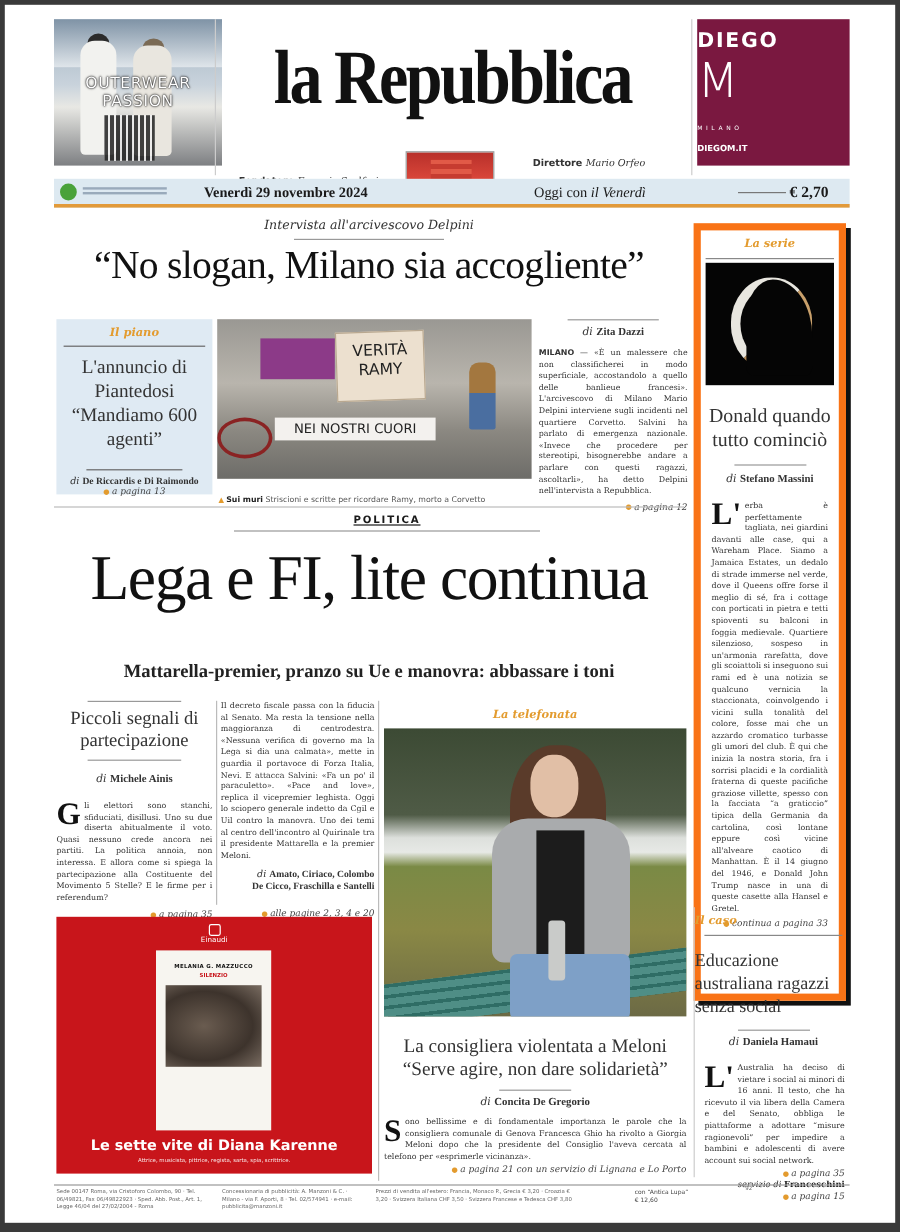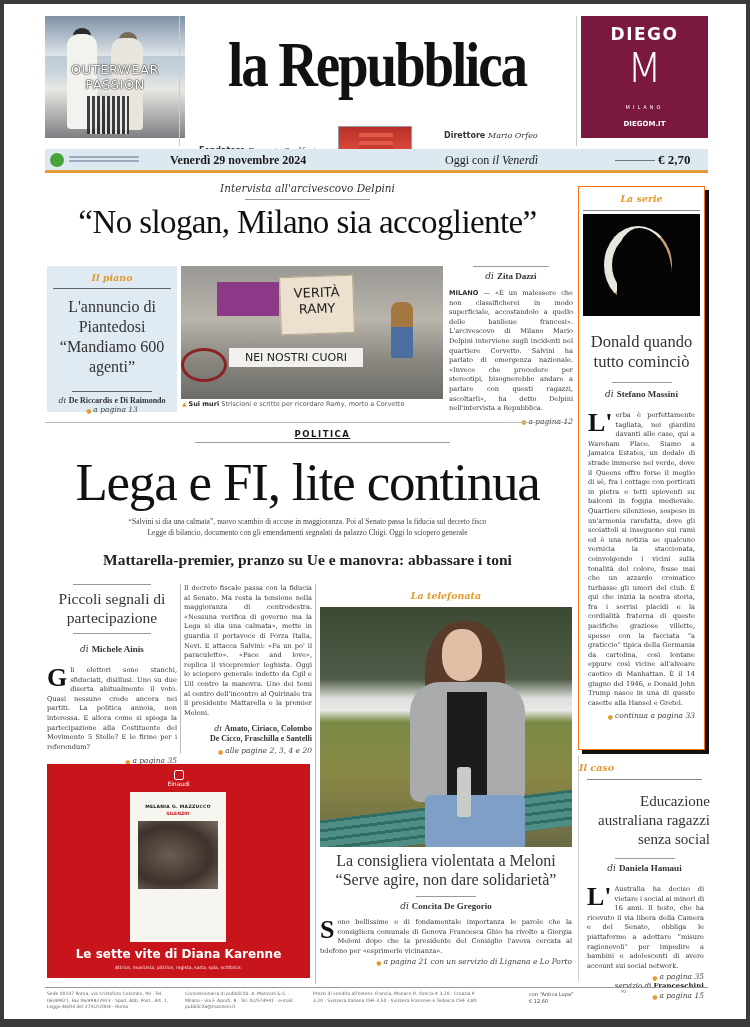--- a/index.html
+++ b/index.html
@@ -18,21 +18,21 @@
   .ad-left .txt { position:absolute; left:0; top:46px; width:100%; text-align:center; font-family:"DejaVu Sans", sans-serif; font-size:13px; line-height:15px; color:#fff; text-shadow: 0 0 2px #000, 0 0 1px #000; letter-spacing:0.5px; }
   .ad-left .qr { position:absolute; left:42px; top:80px; width:42px; height:38px; background: repeating-linear-gradient(90deg,#222 0 3px,#eee 3px 5px), #fff; opacity:.85; }
 
   .logo { left: 183px; top: 26px; width: 380px; text-align: center; font-family: "Liberation Serif", serif; font-weight: bold; font-size: 64px; line-height: 70px; letter-spacing: -2.5px; color: #111; transform: scaleX(0.86); transform-origin: center; }
   .founder { left: 195px; top: 142px; font-size: 8px; font-family: "DejaVu Sans", sans-serif; font-weight: bold; color:#333; }
   .founder i, .director i { font-family: "DejaVu Serif", serif; font-weight: normal; font-style: italic; }
   .director { left: 440px; top: 127px; font-size: 8px; font-family: "DejaVu Sans", sans-serif; font-weight: bold; color:#333; }
   .thumb-venerdi { left: 334px; top: 122px; width: 74px; height: 46px; background: linear-gradient(180deg,#b8302a,#d9463a 50%,#a12a24); border: 1px solid #999; }
   .thumb-venerdi::before { content:""; position:absolute; left:20px; top:6px; width:34px; height:36px; background: repeating-linear-gradient(0deg,#e15a47 0 4px,#c63c30 4px 8px); }
 
-  .ad-right { left: 577px; top: 12px; width: 127px; height: 122px; background: #7a1840; color: #fff; text-align: center; font-family: "DejaVu Sans", sans-serif; }
+  .ad-right { left: 577px; top: 12px; width: 127px; height: 122px; background: #7a1840; color: #fff; font-family: "DejaVu Sans", sans-serif; }
   .ad-right .brand { margin-top: 8px; font-size: 17px; font-weight: bold; letter-spacing: 1.5px; }
   .ad-right .m { font-size: 40px; font-weight: 100; line-height: 44px; margin-top: 2px; font-family: "DejaVu Sans", sans-serif; }
   .ad-right .city { font-size: 5px; letter-spacing: 3px; margin-top: 14px; }
   .ad-right .url { font-size: 7px; font-weight: bold; margin-top: 10px; }
 
   .vline { background: #ccc; width: 1px; }
 
   .dateband { left: 41px; top: 145px; width: 663px; height: 24px; background: #dde9f1; border-bottom: 3px solid #e29a3a; }
   .dateband .fsc { position:absolute; left:5px; top:4px; width:14px; height:14px; border-radius:50%; background:#4aa23a; }
   .dateband .fsc-text { position:absolute; left:24px; top:7px; width:70px; height:2px; background:#9ab; box-shadow: 0 4px 0 #9ab; }
@@ -61,31 +61,31 @@
 
   .photo-ramy { left: 177px; top: 262px; width: 262px; height: 133px; background: linear-gradient(180deg,#9a9893 0%,#b9b5ad 40%,#8b8881 70%,#6d6c68 100%); overflow: hidden; }
   .photo-ramy .purple { position:absolute; left:36px; top:16px; width:62px; height:34px; background:#8c3a88; }
   .photo-ramy .banner1 { position:absolute; left:99px; top:10px; width:74px; height:58px; background:#ece0cf; border:1px solid #b9a890; font-family:"DejaVu Sans", sans-serif; font-size:13px; line-height:16px; text-align:center; padding-top:8px; color:#222; transform: rotate(-2deg); }
   .photo-ramy .banner2 { position:absolute; left:48px; top:82px; width:134px; height:19px; background:#f3f1ee; font-family:"DejaVu Sans", sans-serif; font-size:11px; line-height:19px; text-align:center; color:#222; }
   .photo-ramy .person { position:absolute; left:210px; top:36px; width:22px; height:56px; background: linear-gradient(180deg,#a3773f 0 45%, #4a6ea0 45% 100%); border-radius:8px 8px 2px 2px; }
   .photo-ramy .bike { position:absolute; left:0; top:82px; width:46px; height:34px; border:3px solid #8a2323; border-radius:50%; }
   .caption { font-family: "DejaVu Sans", sans-serif; font-size: 6.5px; color:#555; }
   .caption b { color:#222; }
   .caption::before { content:"▲ "; color:#e39b2e; font-size:6px; }
-  .cap-ramy { left: 178px; top: 396px; width: 262px; }
+  .cap-ramy { left: 178px; top: 408px; width: 262px; }
 
   .col-dazzi { left: 445px; top: 262px; width: 124px; }
   .col-dazzi .rule-short { width: 76px; margin-bottom: 4px; }
   .col-dazzi .byline { text-align:center; font-size: 9px; }
   .body-text { font-size: 6.6px; line-height: 9.6px; color:#333; text-align: justify; font-family:"DejaVu Serif", serif; }
   .col-dazzi .body-text { margin-top: 8px; }
   .col-dazzi .pageref { text-align:right; margin-top: 3px; display:block; }
 
   
-  .box-serie { left: 574px; top: 182px; width: 127px; height: 564px; border: 1px solid #f97316; box-shadow: 4px 4px 0 #111; background:#fff; }
+  .box-serie { left: 574px; top: 182px; width: 127px; height: 648px; border: 6px solid #f97316; box-shadow: 4px 4px 0 #111; background:#fff; }
   .box-serie .label-orange { text-align:center; margin-top: 6px; }
   .box-serie .rule { height:1px; background:#888; margin: 6px 4px 0; }
   .box-serie .photo { margin: 3px 4px 0; height: 102px; background:#050505; position:relative; overflow:hidden; }
   .box-serie .photo .ring { position:absolute; left:21px; top:12px; width:68px; height:78px; border-radius:50%; border: 8px solid #e8e6df; border-right-color:#c9a06b; border-bottom-color:#b48a55; }
   .box-serie .photo .sil { position:absolute; left:34px; top:14px; width:55px; height:80px; background:#050505; border-radius: 40% 60% 10% 10%; }
   .box-serie .title { text-align:center; font-family:"Liberation Serif", serif; font-size: 16.5px; line-height: 20px; margin-top: 16px; color:#333; }
   .box-serie .rule-short { width: 60px; margin-top: 10px; }
   .box-serie .byline { text-align:center; margin-top: 6px; font-size: 9px; }
   .box-serie .body-text { margin: 12px 9px 0; }
   .box-serie .pageref { display:block; text-align:right; margin: 3px 9px 0; }
@@ -104,46 +104,46 @@
   
   .col-ainis { left: 43px; top: 580px; width: 130px; }
   .col-ainis .rule-short { width: 78px; }
   .col-ainis .title { text-align:center; font-family:"Liberation Serif", serif; font-size: 15.5px; line-height: 19px; color:#333; margin-top: 4px; }
   .col-ainis .byline { text-align:center; margin-top: 10px; font-size: 9px; }
   .col-ainis .body-text { margin-top: 12px; }
   .col-ainis .pageref { display:block; text-align:right; margin-top: 4px; }
 
   .col-fisco { left: 180px; top: 580px; width: 128px; }
   .col-fisco .byline { text-align:right; font-size: 8px; line-height: 10px; margin-top: 6px; }
-  .col-fisco .pageref { display:block; text-align:right; margin-top: 2px; }
+  .col-fisco .pageref { display:block; text-align:right; margin-top: 12px; }
 
   .vsep { position:absolute; width:1px; background:#bbb; }
 
   
   .col-tel { left: 316px; top: 580px; width: 252px; }
   .col-tel .label-orange { text-align:center; font-size: 9.5px; margin-top: 6px; }
   .photo-tel { position:relative; margin-top: 6px; height: 240px; background: linear-gradient(180deg,#3c4a34 0%,#4f5b46 30%,#dde0dc 38%,#e7e9e6 43%,#7a8a45 48%,#8a8845 70%,#6c6a45 100%); overflow:hidden; }
   .photo-tel .bench { position:absolute; left:0; bottom:6px; width:100%; height:36px; background: repeating-linear-gradient(0deg,#4f8e86 0 6px,#2f6d65 6px 9px); transform: skewY(-7deg); }
   .photo-tel .hair { position:absolute; left:105px; top:14px; width:80px; height:115px; background:#5a3b2a; border-radius:45% 45% 20% 20%; }
   .photo-tel .face { position:absolute; left:122px; top:22px; width:40px; height:52px; background:#e1bfa6; border-radius:45%; }
   .photo-tel .body { position:absolute; left:90px; top:75px; width:115px; height:120px; background:#a9abad; border-radius:30px 30px 10px 10px; }
   .photo-tel .scarf { position:absolute; left:127px; top:85px; width:40px; height:140px; background:#1c1c1c; }
   .photo-tel .jeans { position:absolute; left:105px; top:188px; width:100px; height:55px; background:#7ea0c7; border-radius: 6px; }
   .photo-tel .bottle { position:absolute; left:137px; top:160px; width:14px; height:50px; background:#c9cbc9; border-radius:3px; }
-  .col-tel .title { text-align:center; font-family:"Liberation Serif", serif; font-size: 16px; line-height: 19px; margin-top: 4px; color:#333; }
+  .col-tel .title { text-align:center; font-family:"Liberation Serif", serif; font-size: 16px; line-height: 19px; margin-top: 16px; color:#333; }
   .col-tel .rule-short { width: 60px; margin-top: 7px; }
   .col-tel .byline { text-align:center; margin-top: 4px; font-size: 9px; }
   .col-tel .body-text { margin-top: 7px; }
   .col-tel .pageref { display:block; text-align:right; margin-top: 1px; }
 
   
   .box-caso { left: 574px; top: 752px; width: 132px; height: 225px; border-left:1px solid #ccc; }
   .box-caso .label-orange { text-align:left; margin-top: 6px; }
   .box-caso .rule { height:1px; background:#888; margin: 6px 8px 0; }
-  .box-caso .title { text-align:right; font-family:"Liberation Serif", serif; font-size: 15px; line-height: 19px; margin-top: 12px; color:#333; }
+  .box-caso .title { text-align:left; font-family:"Liberation Serif", serif; font-size: 15px; line-height: 19px; margin-top: 12px; color:#333; }
   .box-caso .rule-short { width: 60px; margin-top: 9px; }
   .box-caso .byline { text-align:center; margin-top: 4px; font-size: 9px; }
   .box-caso .body-text { margin: 12px 6px 0 8px; }
   .box-caso .pageref { display:block; text-align:right; margin: 1px 6px 0; }
   .box-caso .svc { text-align:right; font-size: 7px; margin: 0 6px; font-style: italic; }
   .box-caso .svc b { font-style: normal; }
 
   
   .ad-einaudi { left: 43px; top: 760px; width: 263px; height: 214px; background: #c8151b; text-align:center; color:#fff; }
   .ad-einaudi .pub { margin-top: 6px; font-size: 6px; font-family:"DejaVu Sans", sans-serif; }
@@ -268,24 +268,20 @@
     <div class="body-text"><span class="dropcap">L'</span><span>erba è perfettamente tagliata, nei giardini davanti alle case, qui a Wareham Place. Siamo a Jamaica Estates, un dedalo di strade immerse nel verde, dove il Queens offre forse il meglio di sé, fra i cottage con porticati in pietra e tetti spioventi su balconi in foggia medievale. Quartiere silenzioso, sospeso in un'armonia rarefatta, dove gli scoiattoli si inseguono sui rami ed è una notizia se qualcuno vernicia la staccionata, coinvolgendo i vicini sulla tonalità del colore, fosse mai che un azzardo cromatico turbasse gli umori del club. È qui che inizia la nostra storia, fra i sorrisi placidi e la cordialità fraterna di queste pacifiche graziose villette, spesso con la facciata “a graticcio” tipica della Germania da cartolina, così lontane eppure così vicine all'alveare caotico di Manhattan. È il 14 giugno del 1946, e Donald John Trump nasce in una di queste casette alla Hansel e Gretel.</span></div>
     <span class="pageref">continua a pagina 33</span>
   </div>
 
   <div class="abs hr-full" style="top:418px;width:525px;"></div>
   <div class="abs politica">
     <div class="sec">POLITICA</div>
     <div class="rule-short"></div>
   </div>
   <div class="abs main-title">Lega e FI, lite continua</div>
-  <div class="abs main-sub">
-    <div>“Salvini si dia una calmata”, nuovo scambio di accuse in maggioranza. Poi al Senato passa la fiducia sul decreto fisco</div>
-    <div>Legge di bilancio, documento con gli emendamenti segnalati da palazzo Chigi. Oggi lo sciopero generale</div>
-  </div>
   <div class="abs main-sub2">Mattarella-premier, pranzo su Ue e manovra: abbassare i toni</div>
 
   <div class="abs col-ainis">
     <div class="rule-short"></div>
     <div class="title">Piccoli segnali di partecipazione</div>
     <div class="rule-short" style="margin-top:6px;"></div>
     <div class="byline">
       <i>di</i>
       <b>Michele Ainis</b>
     </div>

